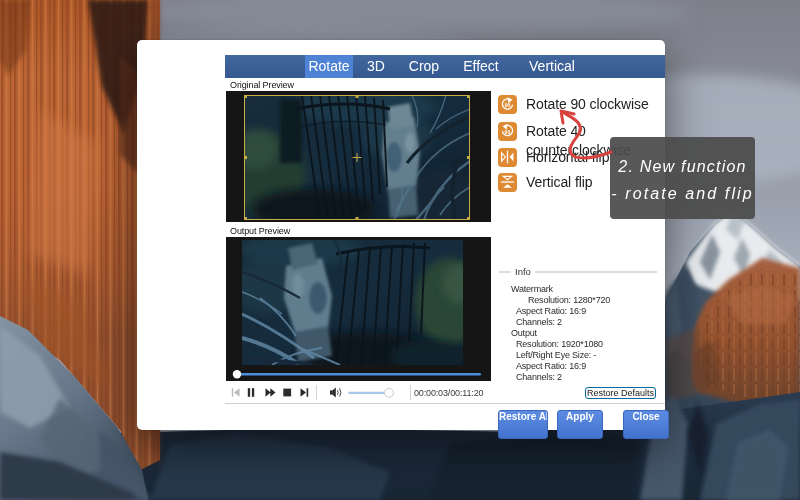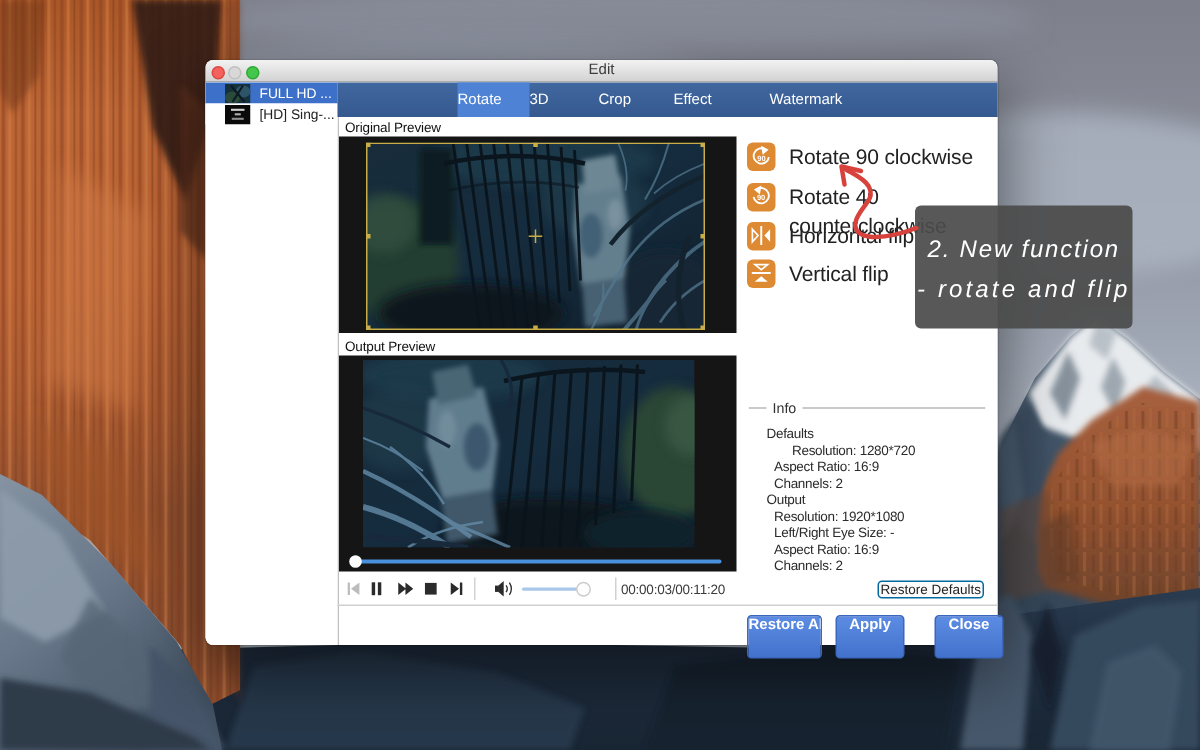--- a/index.html
+++ b/index.html
@@ -2,21 +2,21 @@
 <html><head><meta charset="utf-8">
 <style>
 html,body{margin:0;padding:0;width:800px;height:500px;overflow:hidden;}
 body{font-family:"Liberation Sans",sans-serif;position:relative;background:#97a0ae;}
 .abs{position:absolute;}
 #win{position:absolute;left:137px;top:40px;width:528px;height:390px;background:#fff;border-radius:5px;box-shadow:0 18px 45px rgba(0,0,0,.55),0 0 1px rgba(0,0,0,.5);}
 #titlebar{position:absolute;left:0;top:0;right:0;height:14px;border-radius:5px 5px 0 0;background:linear-gradient(#f2f2f2,#d3d3d3);border-bottom:1px solid #ababab;}
 #title{position:absolute;left:0;right:0;top:1px;text-align:center;font-size:10px;color:#3c3c3c;}
 .tl{position:absolute;top:3.5px;width:7px;height:7px;border-radius:50%;}
 #tabbar{position:absolute;left:88px;top:15px;right:0;height:23px;background:linear-gradient(#41679f,#35598f);}
-.tab{position:absolute;top:0;height:23px;line-height:23px;color:#fff;font-size:10px;}
+.tab{position:absolute;top:0;height:23px;line-height:23px;color:#fff;font-size:14px;text-align:center;}
 #tabsel{position:absolute;left:80px;top:0;width:48px;height:23px;background:#4d82d5;}
 #sidebar{position:absolute;left:0;top:15px;width:88px;bottom:0;background:#fff;border-right:1px solid #c0c0c0;border-radius:0 0 0 5px;}
 #row1{position:absolute;left:0;top:0;width:88px;height:14px;background:#3d70c9;}
 #row2{position:absolute;left:0;top:14px;width:88px;height:14px;background:#fff;}
 .rowtxt{position:absolute;left:36px;top:0;height:14px;line-height:14px;font-size:9.2px;}
 #content{position:absolute;left:89px;top:38px;right:0;bottom:0;background:#fff;border-radius:0 0 5px 0;}
 .lab{position:absolute;font-size:9px;color:#111;letter-spacing:-0.1px;}
 #black1{position:absolute;left:89px;top:51px;width:265px;height:131px;background:#151515;}
 #black2{position:absolute;left:89px;top:197px;width:265px;height:144px;background:#151515;}
 #vid1{position:absolute;left:107px;top:55px;width:226px;height:125px;}
@@ -121,53 +121,27 @@
 <path d="M20,280 L80,300 L110,390 L40,350 Z" fill="#a35427" opacity=".6" filter="url(#soft2)"></path>
 <path d="M150,0 L160,0 L160,470 L146,420 L146,110 Z" fill="#7c4228" opacity=".55" filter="url(#soft)"></path>
 <path d="M0,316 L28,330 L74,376 L118,428 L142,470 L148,500 L0,500 Z" fill="url(#grayrock)"></path>
 <path d="M0,326 L40,356 L70,408 L30,428 L0,412 Z" fill="#8e9cab" opacity=".9" filter="url(#soft)"></path>
 <path d="M60,398 L92,428 L114,468 L70,478 L40,438 Z" fill="#566676" opacity=".8" filter="url(#soft)"></path>
 <path d="M100,430 L130,460 L150,500 L100,500 Z" fill="#47566a" filter="url(#soft)"></path>
 <path d="M0,452 L60,462 L130,492 L140,500 L0,500 Z" fill="#2e3a49" filter="url(#soft)"></path>
 </svg>
 
 <div id="win">
- <div id="titlebar">
-  <div id="title">Edit</div>
-  <span class="tl" style="left:3.5px;background:#f5615c;border:.5px solid #dd4740;"></span>
-  <span class="tl" style="left:15px;background:#d8d8d8;border:.5px solid #c0c0c0;"></span>
-  <span class="tl" style="left:26.5px;background:#44c54b;border:.5px solid #2daa35;"></span>
- </div>
- <div id="sidebar">
-  <div id="row1">
-   <svg class="abs" style="left:13px;top:.5px" width="17" height="13">
-          <rect width="17" height="13" fill="#16313c"></rect>
-          <ellipse cx="5" cy="9" rx="5" ry="4" fill="#2a4a3a"></ellipse>
-          <ellipse cx="12" cy="5" rx="5" ry="4" fill="#2e5468"></ellipse>
-          <path d="M4,1 L13,12 M12,1 L5,12" stroke="#0c1b22" stroke-width="1.4"></path>
-        </svg>
-   <span class="rowtxt" style="color:#fff;">FULL HD ...</span>
-  </div>
-  <div id="row2">
-   <svg class="abs" style="left:13px;top:.5px" width="17" height="13">
-          <rect width="17" height="13" fill="#0a0a0a"></rect>
-          <rect x="4" y="2.5" width="9" height="1.4" fill="#cfcfcf"></rect>
-          <rect x="6.5" y="5.5" width="4" height="1.4" fill="#b0b0b0"></rect>
-          <rect x="4.5" y="8.5" width="8" height="1.4" fill="#8f8f8f"></rect>
-        </svg>
-   <span class="rowtxt" style="color:#222;">[HD] Sing-...</span>
-  </div>
- </div>
  <div id="tabbar">
   <div id="tabsel"></div>
   <span class="tab" style="left:80px;width:48px;">Rotate</span>
   <span class="tab" style="left:128px;width:46px;">3D</span>
   <span class="tab" style="left:174px;width:50px;">Crop</span>
   <span class="tab" style="left:224px;width:64px;">Effect</span>
-  <span class="tab" style="left:288px;width:78px;">Watermark</span>
+  <span class="tab" style="left:288px;width:78px;">Vertical</span>
  </div>
  <div id="content"></div>
 
  <div class="lab" style="left:93px;top:40px;">Original Preview</div>
  <div id="black1"></div>
  <svg id="vid1" width="226" height="125" viewBox="0 0 226 125">
   <defs>
    <linearGradient id="vbase" x1="0" y1="0" x2="1" y2="1">
     <stop offset="0" stop-color="#182c3a"></stop>
           <stop offset=".5" stop-color="#152c3e"></stop>
@@ -356,21 +330,21 @@
  <div class="olab" style="top:107.5px;">Horizontal flip</div>
  <div class="olab" style="top:132.5px;">Vertical flip</div>
 
  <div id="infohdr">
   <svg width="158" height="10" viewBox="0 0 158 10" style="display:block">
    <line x1="0" y1="5" x2="12" y2="5" stroke="#b9b9b9" stroke-width="1"></line>
    <text x="16" y="8" font-size="9.5" fill="#333" font-family="Liberation Sans">Info</text>
    <line x1="36" y1="5" x2="158" y2="5" stroke="#b9b9b9" stroke-width="1"></line>
   </svg>
  </div>
- <div class="inftxt" style="left:374px;top:244px;">Defaults</div>
+ <div class="inftxt" style="left:374px;top:244px;">Watermark</div>
  <div class="inftxt" style="left:391px;top:255px;">Resolution: 1280*720</div>
  <div class="inftxt" style="left:379px;top:266px;">Aspect Ratio: 16:9</div>
  <div class="inftxt" style="left:379px;top:277px;">Channels: 2</div>
  <div class="inftxt" style="left:374px;top:288px;">Output</div>
  <div class="inftxt" style="left:379px;top:299px;">Resolution: 1920*1080</div>
  <div class="inftxt" style="left:379px;top:310px;">Left/Right Eye Size: -</div>
  <div class="inftxt" style="left:379px;top:321px;">Aspect Ratio: 16:9</div>
  <div class="inftxt" style="left:379px;top:332px;">Channels: 2</div>
  <div id="rdef">Restore Defaults</div>
 </div>

